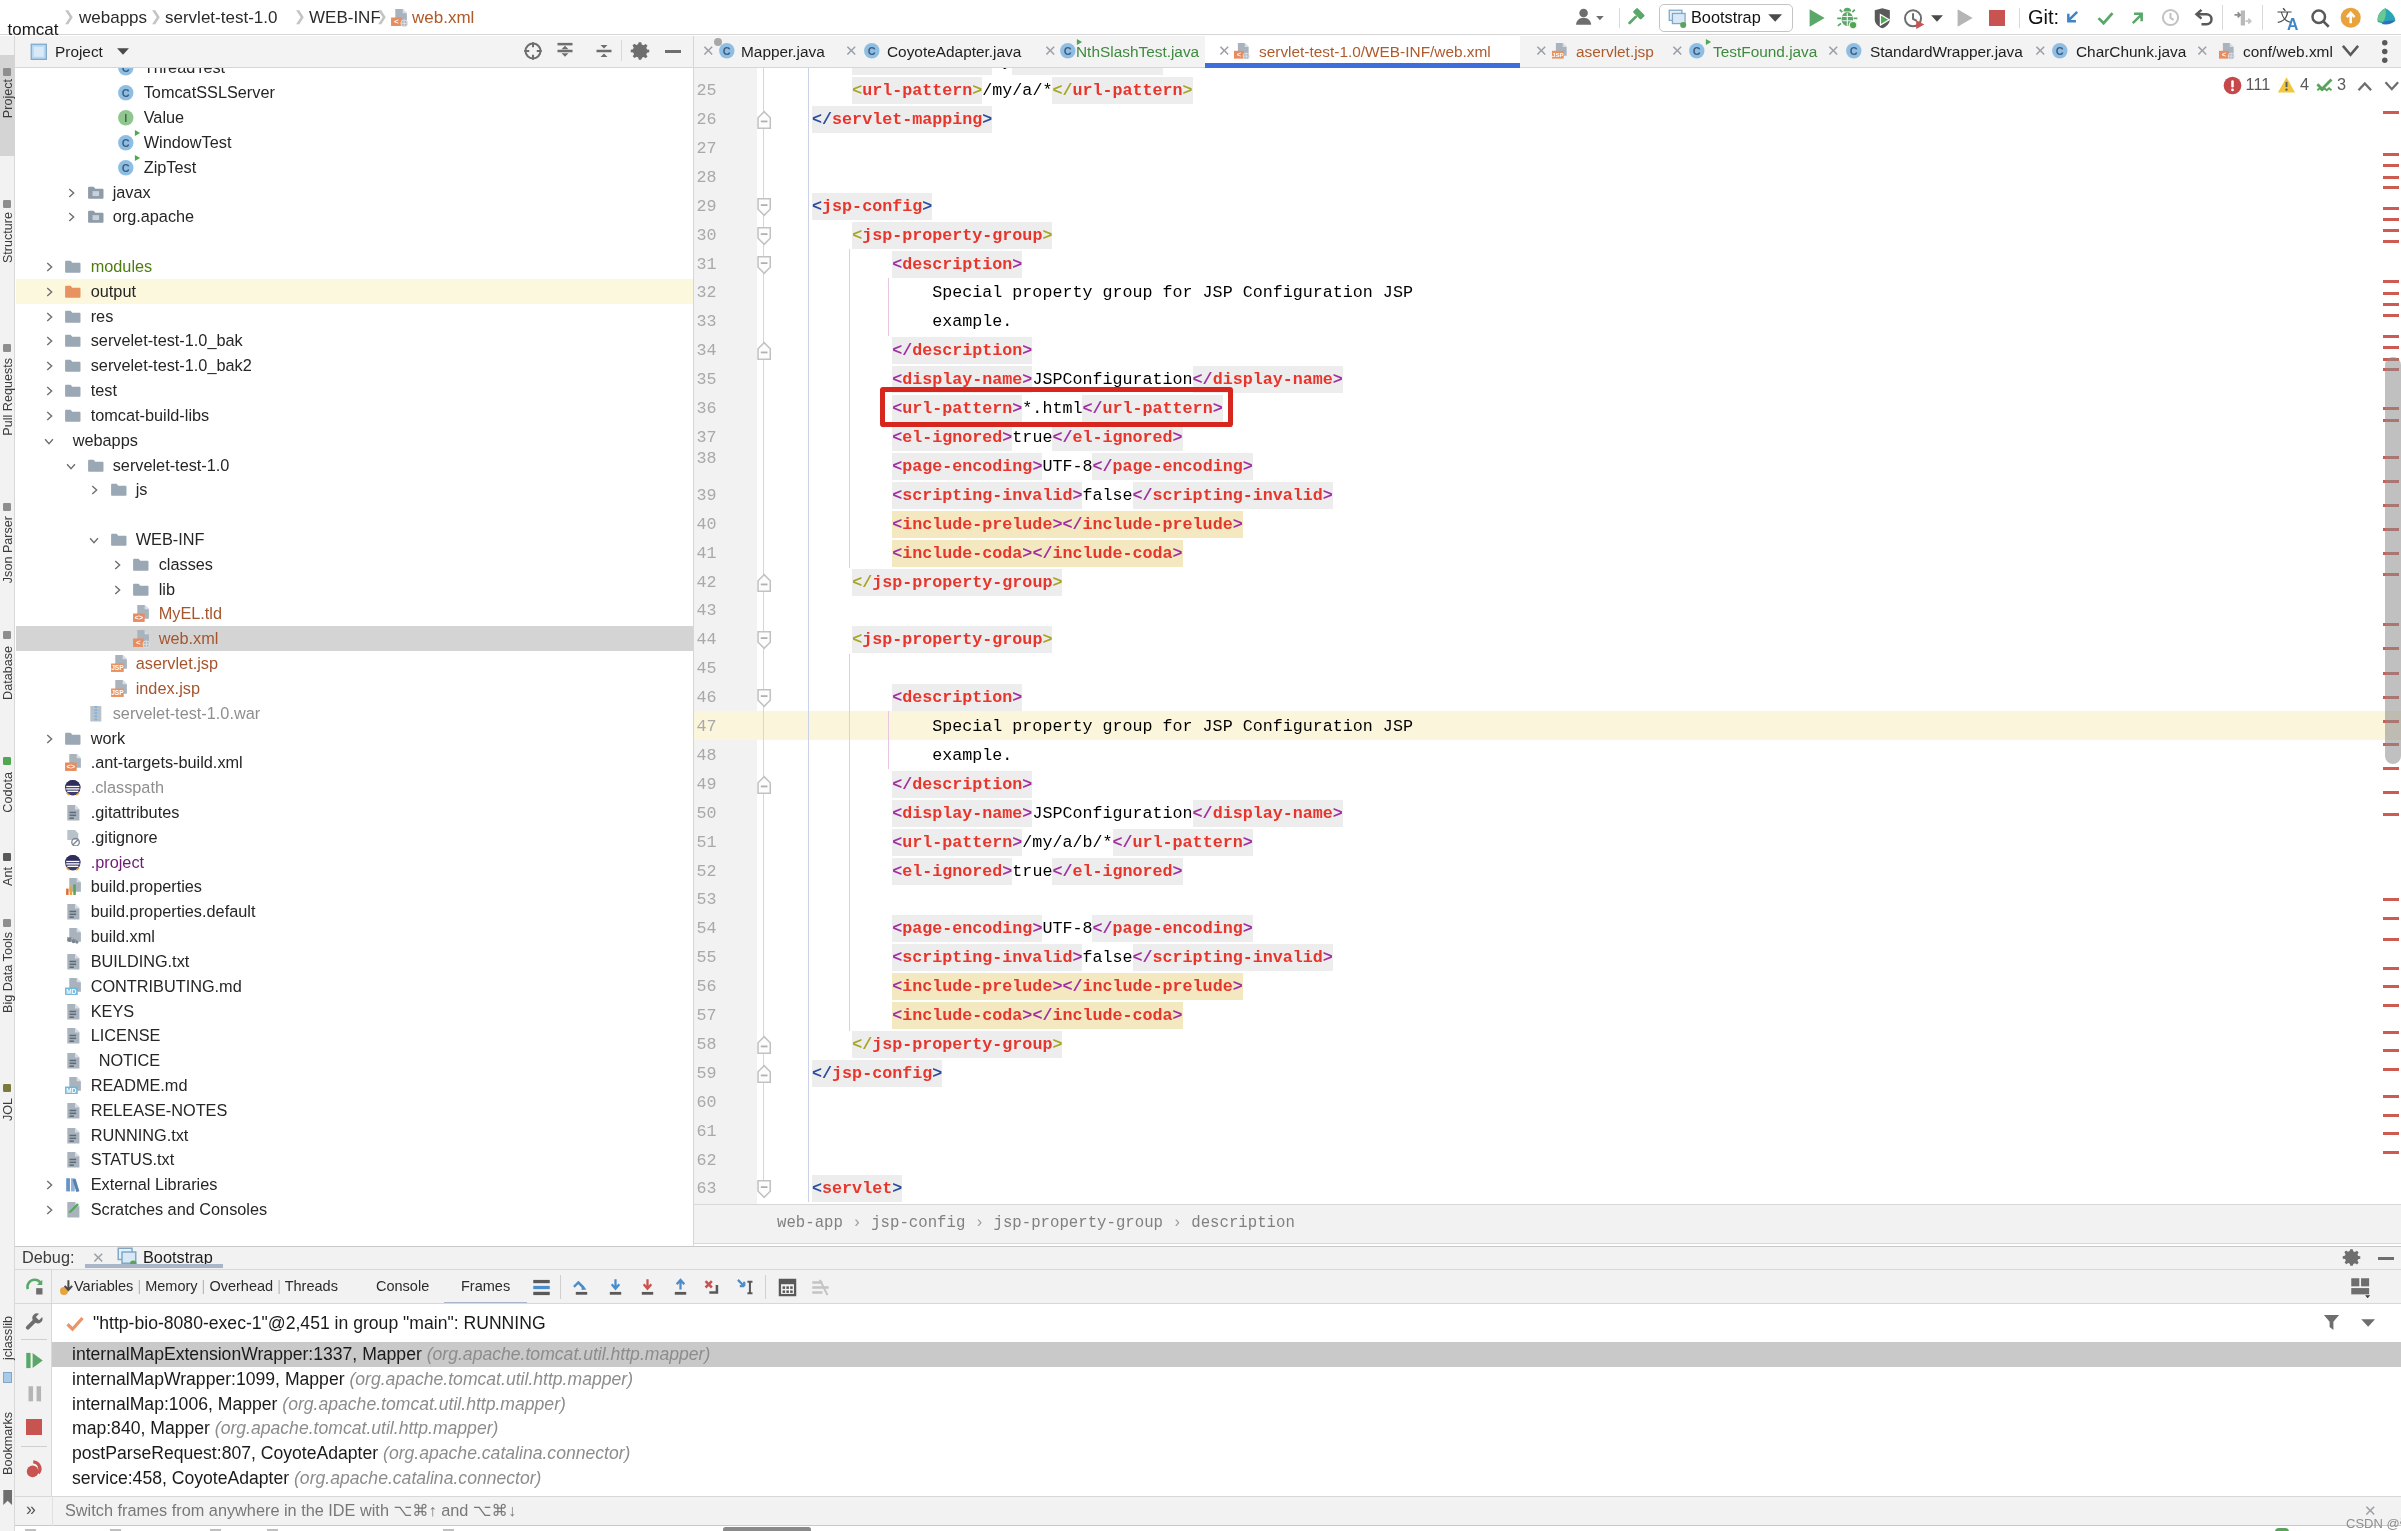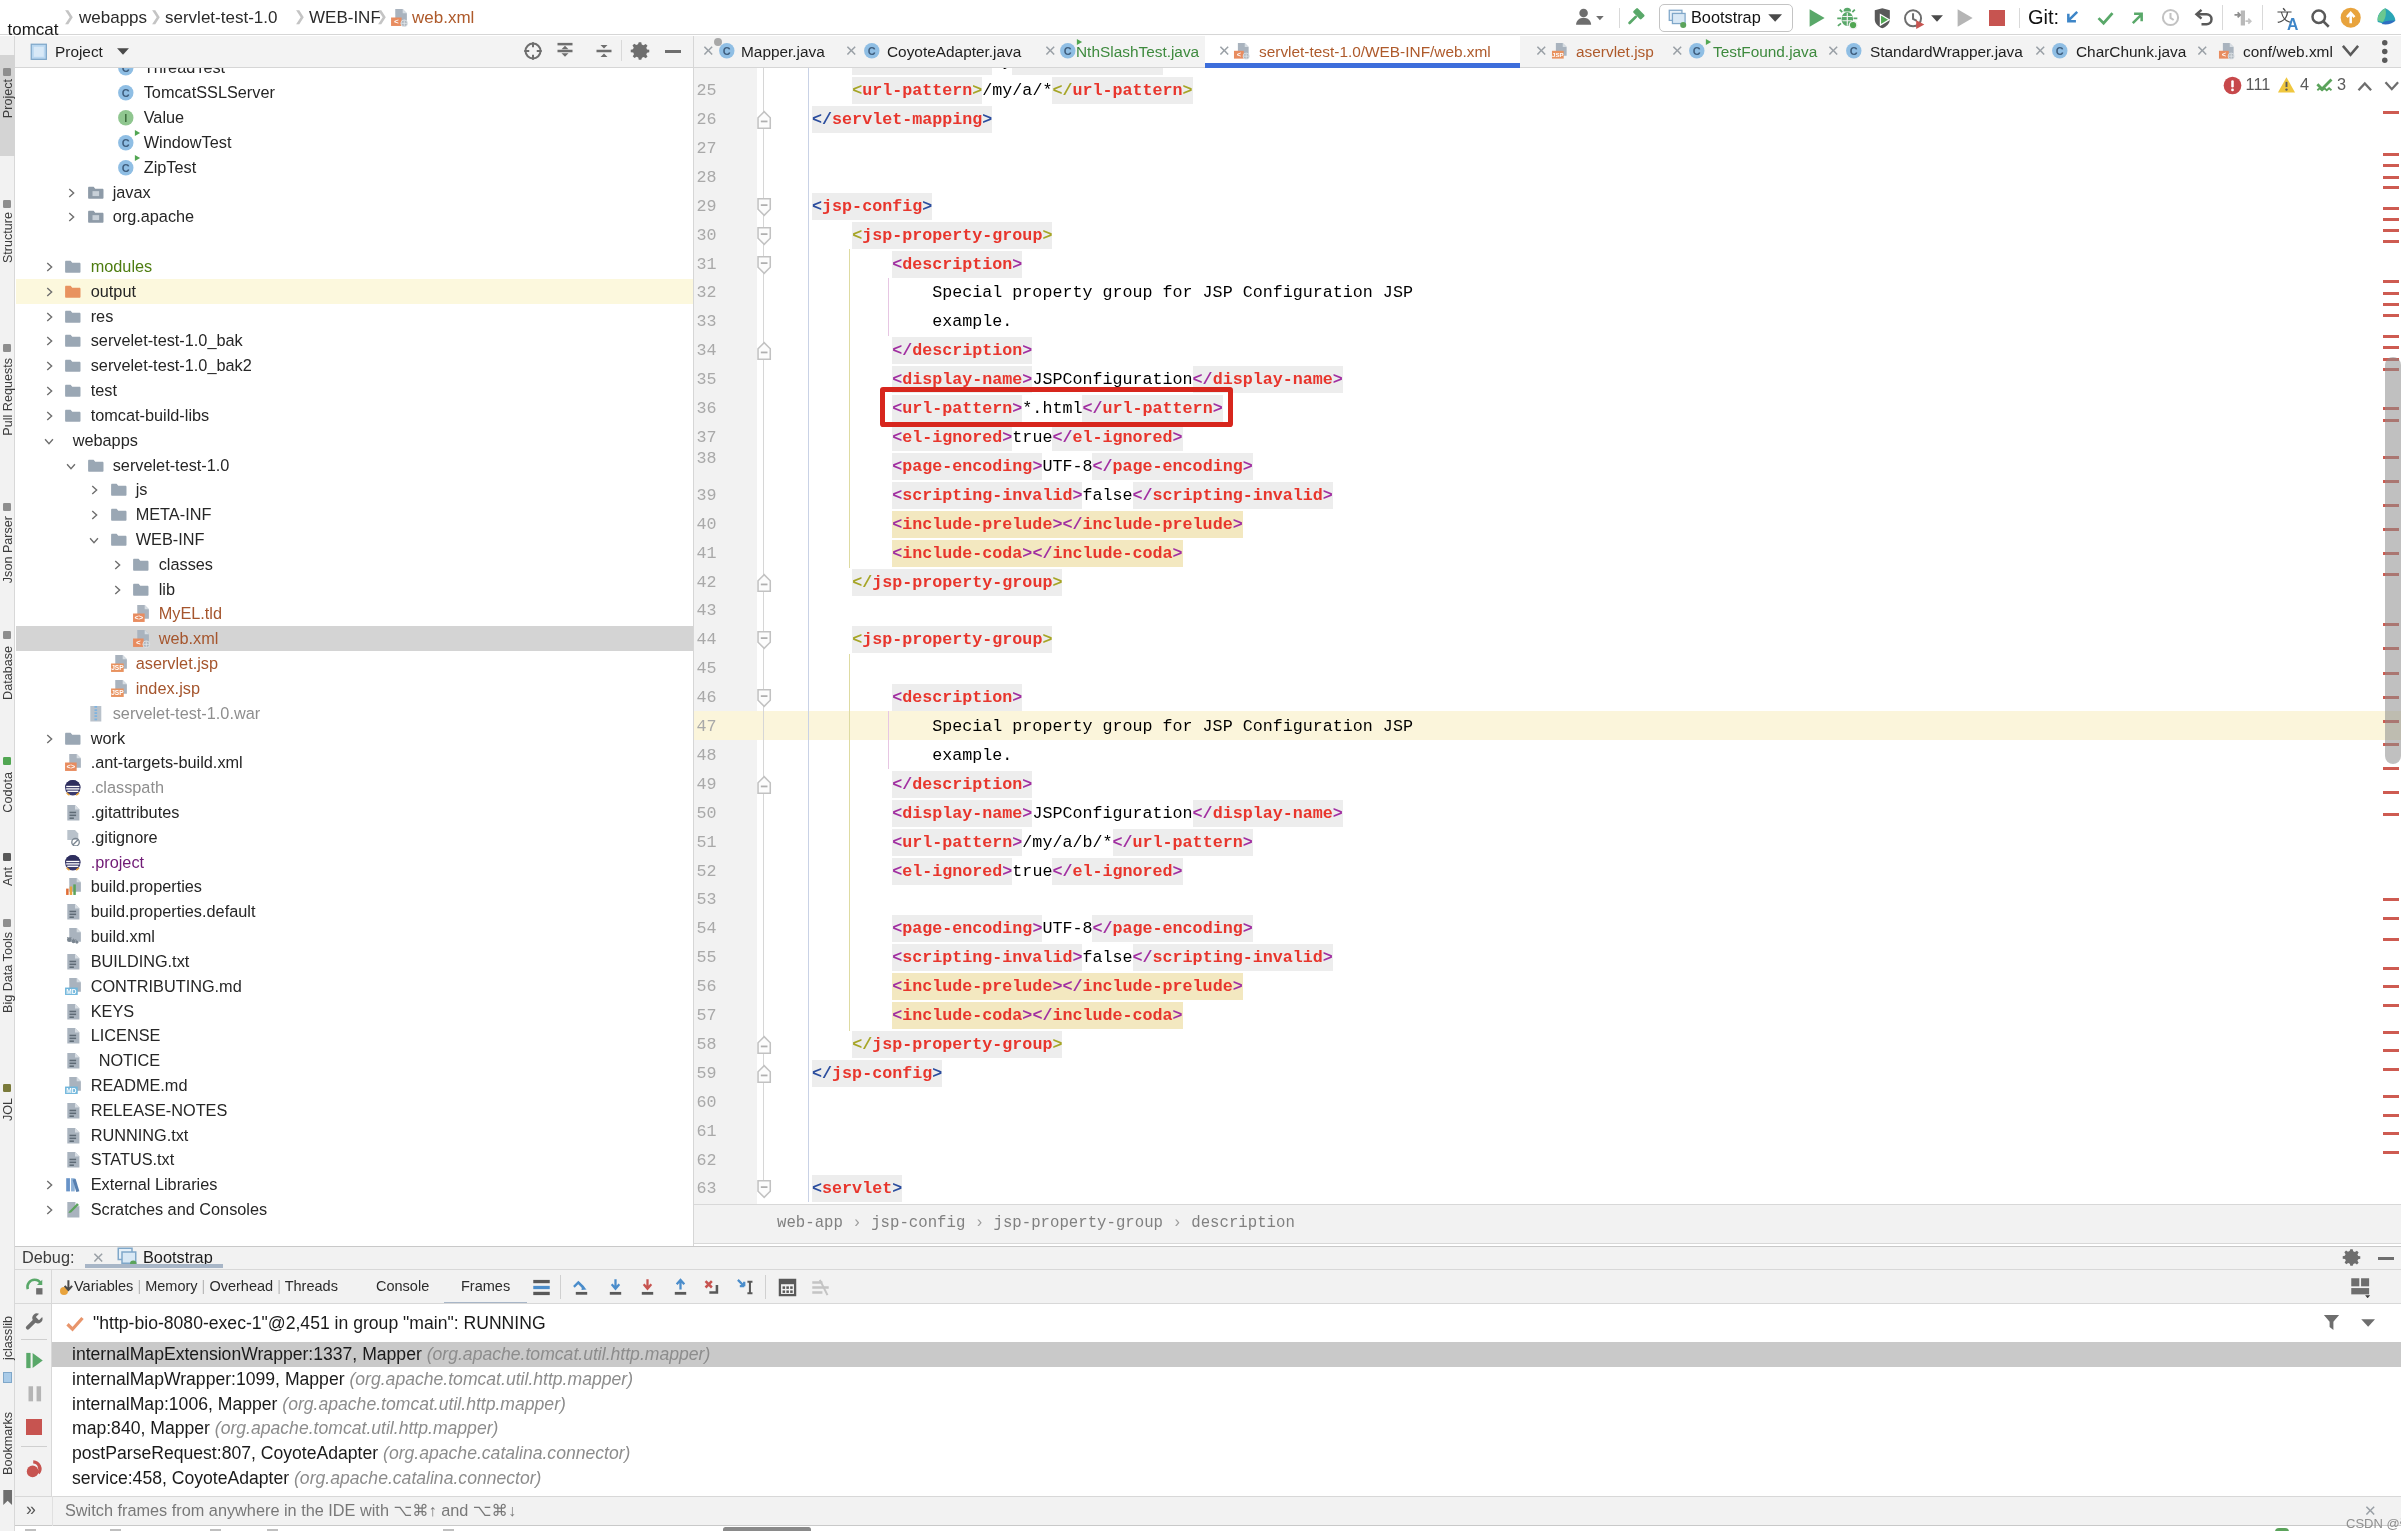--- a/index.html
+++ b/index.html
@@ -517,29 +517,20 @@
       <span class="lbl" style="left:97px;color:#262626">servelet-test-1.0</span>
     </div>
 <div class="tr" style="top:409px">
       <svg class="chv" style="left:71px" viewBox="0 0 22 22" width="14" height="14">
         <use href="#chr"></use>
       </svg>
       <svg class="ic" style="left:94px;top:3.8px" width="17.6" height="17.6" viewBox="0 0 28 28">
         <use href="#folder"></use>
       </svg>
       <span class="lbl" style="left:120px;color:#262626">js</span>
-    </div>
-<div class="tr" style="top:434px">
-      <svg class="chv" style="left:71px" viewBox="0 0 22 22" width="14" height="14">
-        <use href="#chr"></use>
-      </svg>
-      <svg class="ic" style="left:94px;top:3.8px" width="17.6" height="17.6" viewBox="0 0 28 28">
-        <use href="#folder"></use>
-      </svg>
-      <span class="lbl" style="left:120px;color:#262626">META-INF</span>
     </div>
 <div class="tr" style="top:459px">
       <svg class="chv" style="left:71px" viewBox="0 0 22 22" width="14" height="14">
         <use href="#chd"></use>
       </svg>
       <svg class="ic" style="left:94px;top:3.8px" width="17.6" height="17.6" viewBox="0 0 28 28">
         <use href="#folder"></use>
       </svg>
       <span class="lbl" style="left:120px;color:#262626">WEB-INF</span>
     </div>

